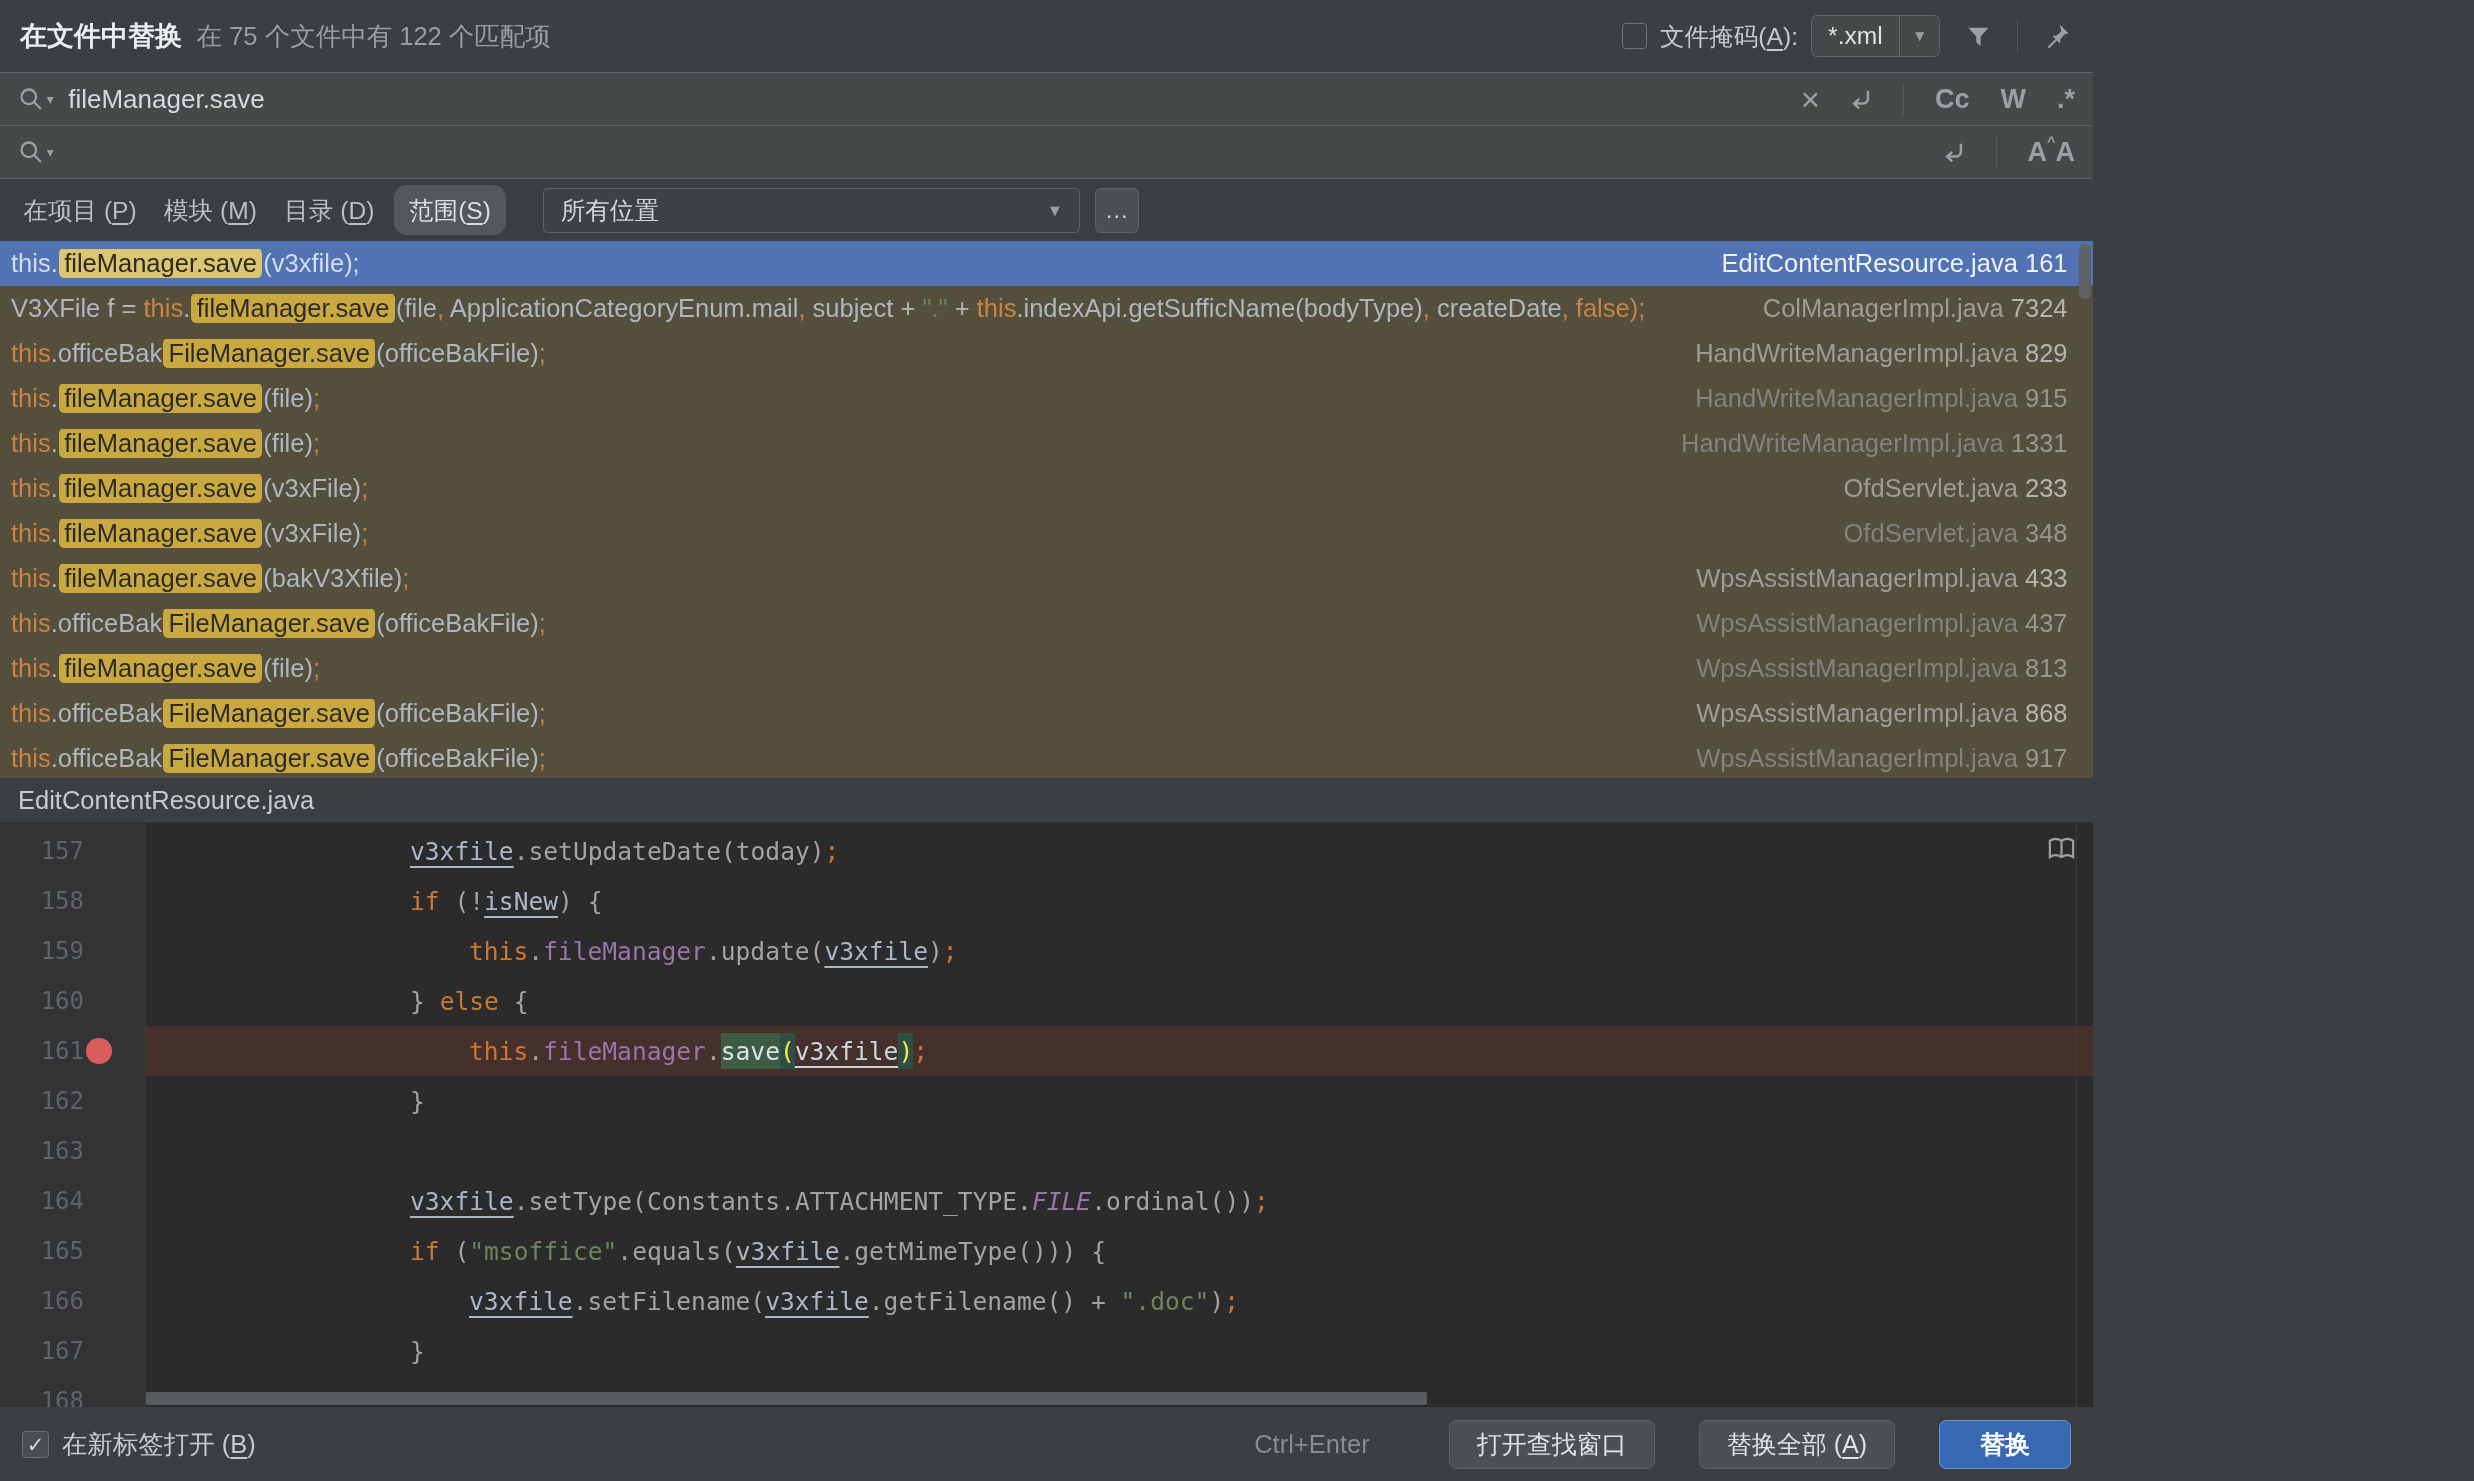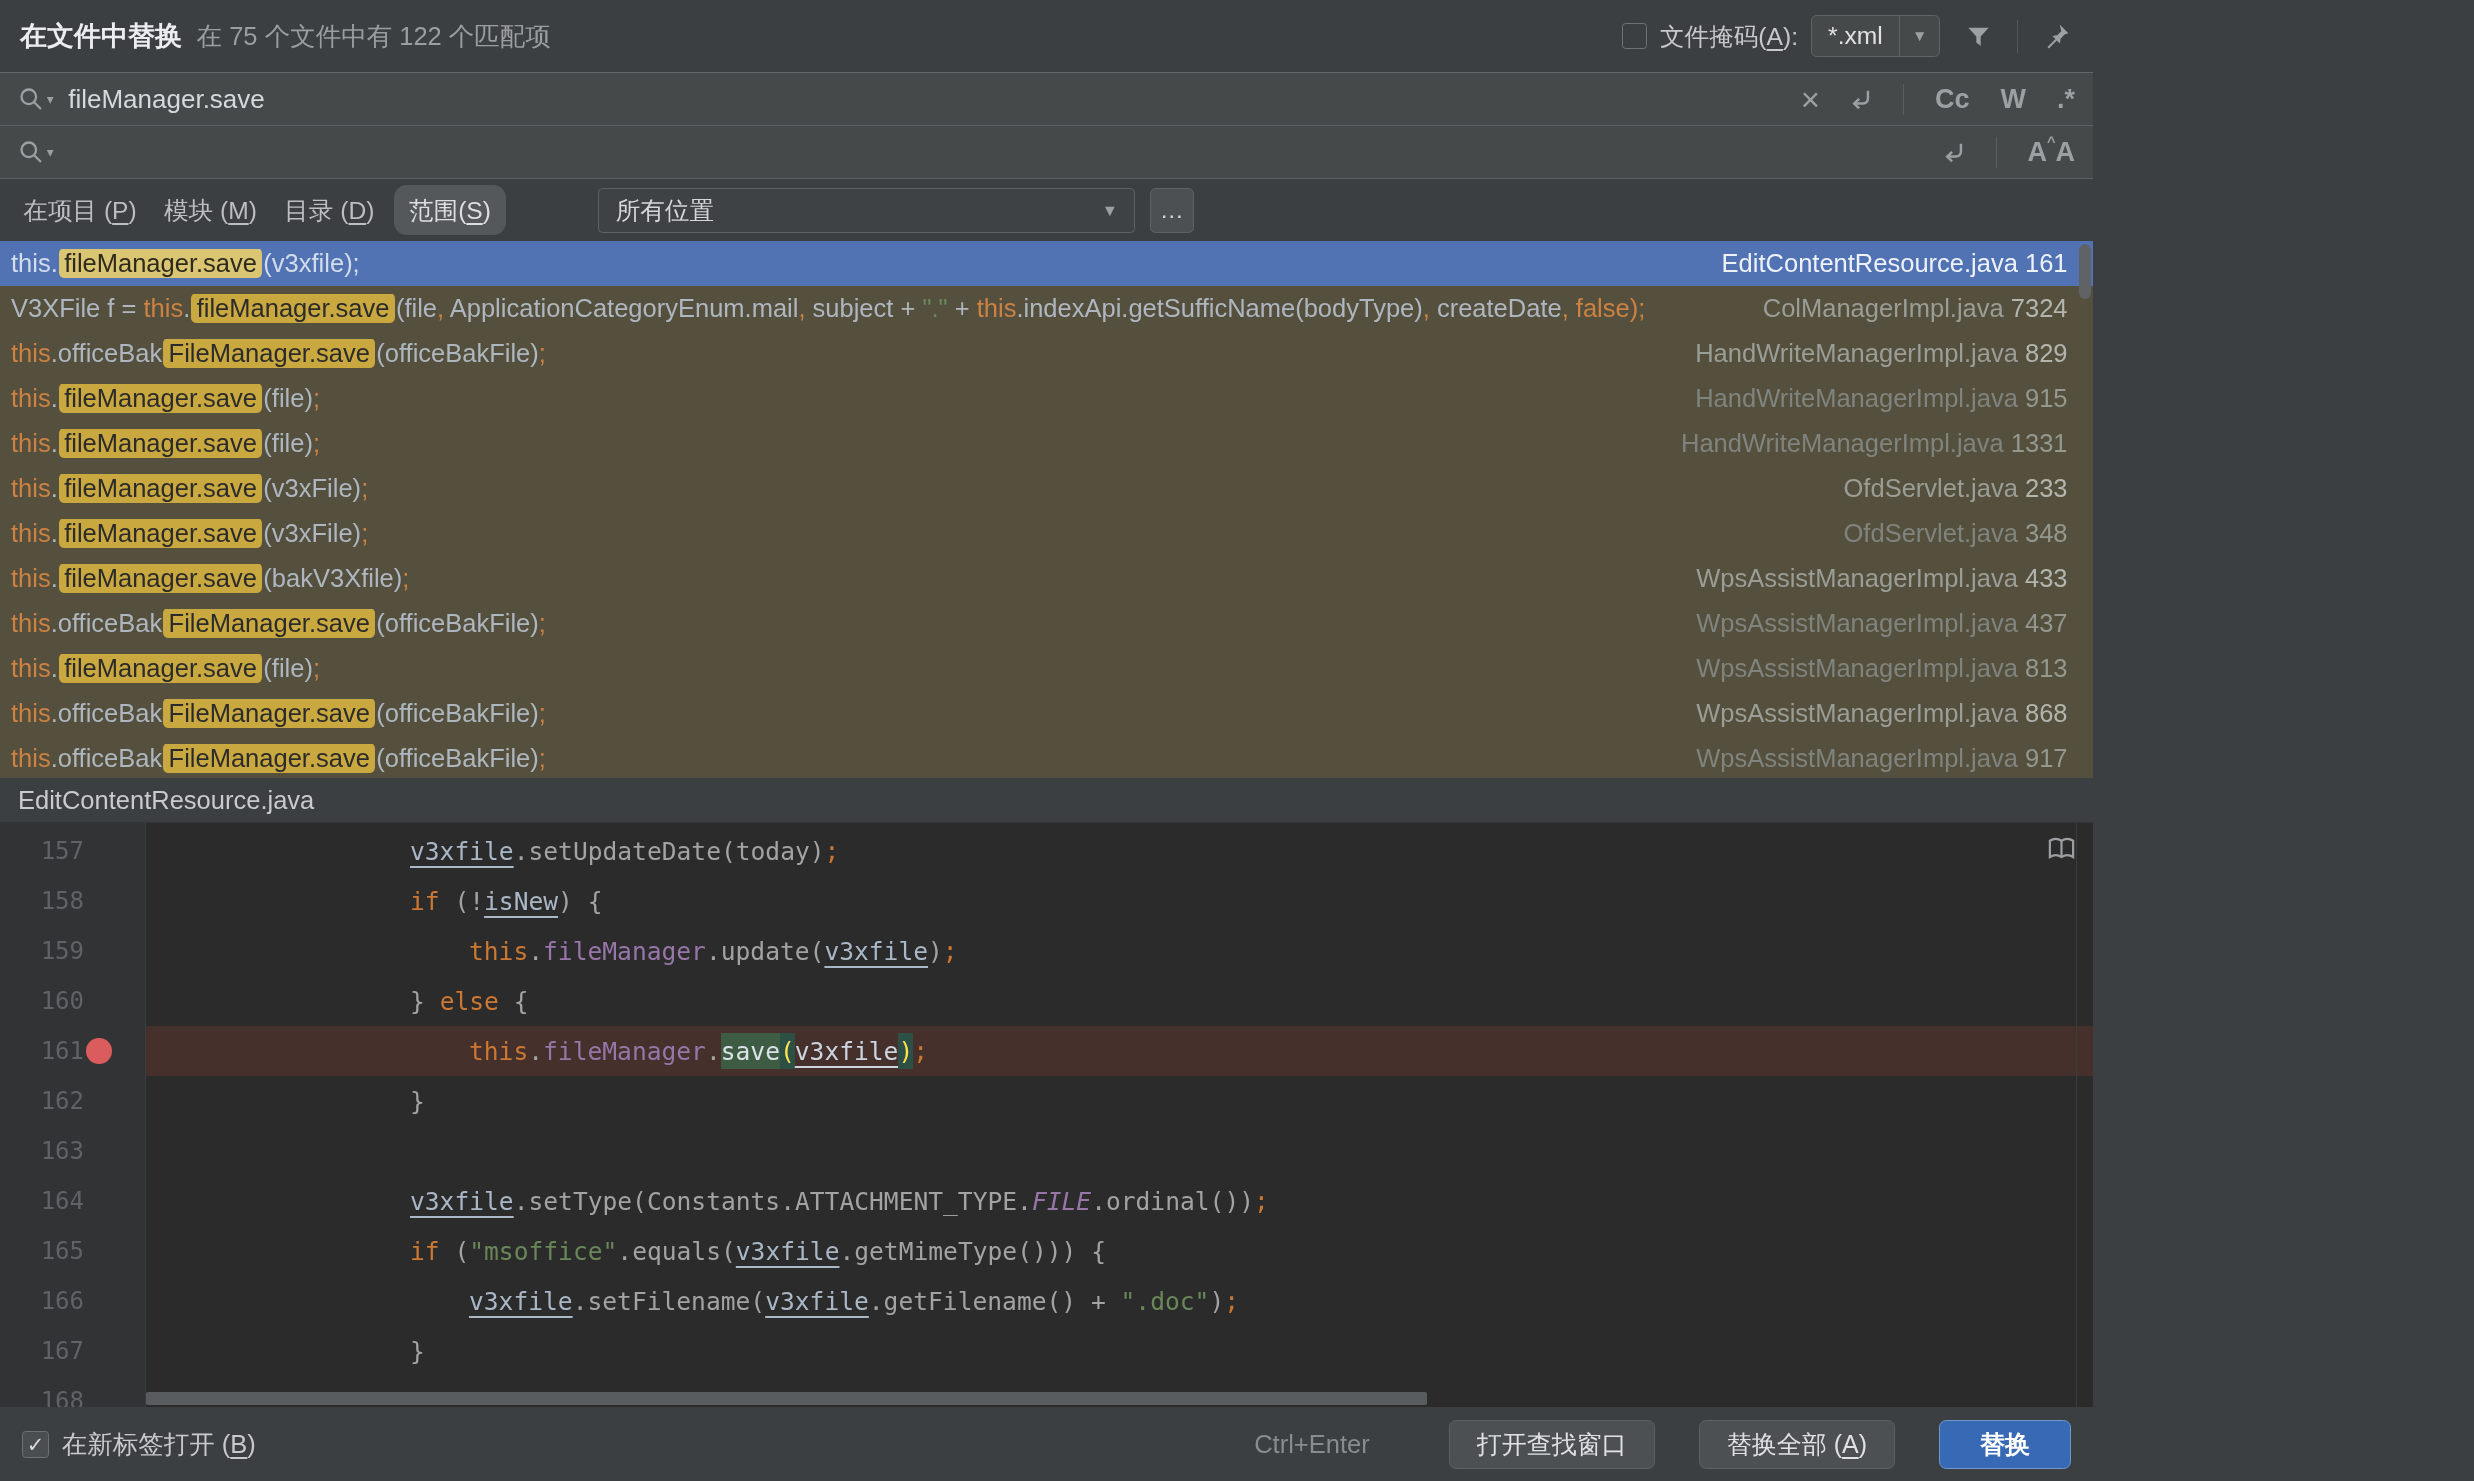--- a/index.html
+++ b/index.html
@@ -29,21 +29,21 @@
   .f-ico { display:flex; align-items:center; margin-left:27px; color:#9da0a3; }
   .tg { font-size:27px; font-weight:600; color:#9da0a3; margin-left:31px; letter-spacing:0; }
   .x-ico { font-size:33px; color:#9da0a3; line-height:1; }
   .fsep { width:0.9px; height:31px; background:#5a5d5f; margin-left:29px; }
   .pcase sup { font-size:14.6px; position:relative; top:-3.6px; }
 
   
   .scope { height:62px; background:#3c3f41; display:flex; align-items:center; padding:0 16px; flex-shrink:0; }
   .scope-tab { font-size:24.6px; color:#bcbec0; padding:8.2px 7.3px; border-radius:12.7px; white-space:nowrap; margin-right:12.7px; }
   .scope-tab.sel { background:#54585b; color:#dcdee0; padding:8.2px 14.6px; }
-  .combo-lg { width:537px; height:45px; margin-left:80px; background:#3f4244; border:0.9px solid #5e6264; border-radius:4.5px; display:flex; align-items:center; padding:0 16.4px; }
+  .combo-lg { width:537px; height:45px; margin-left:25px; background:#3f4244; border:0.9px solid #5e6264; border-radius:4.5px; display:flex; align-items:center; padding:0 16.4px; }
   .combo-lg .val { font-size:24.6px; color:#d4d6d8; flex:1; }
   .combo-lg .arr { color:#9aa0a5; font-size:16.4px; }
   .more-btn { width:44px; height:45px; margin-left:14.6px; background:#4c5052; border:0.9px solid #5e6264; border-radius:5.5px; color:#d4d6d8; font-size:24px; display:flex; align-items:center; justify-content:center; }
 
   
   .results { height:537px; background:#554f3d; overflow:hidden; position:relative; flex-shrink:0; }
   .rrow { height:45px; display:flex; align-items:center; padding:0 25.5px 0 11px; font-size:25.5px; white-space:pre; }
   .rrow.sel { background:#5173b4; }
   .rleft { overflow:hidden; white-space:pre; flex-shrink:1; }
   .rright { margin-left:auto; padding-left:36px; flex-shrink:0; }

